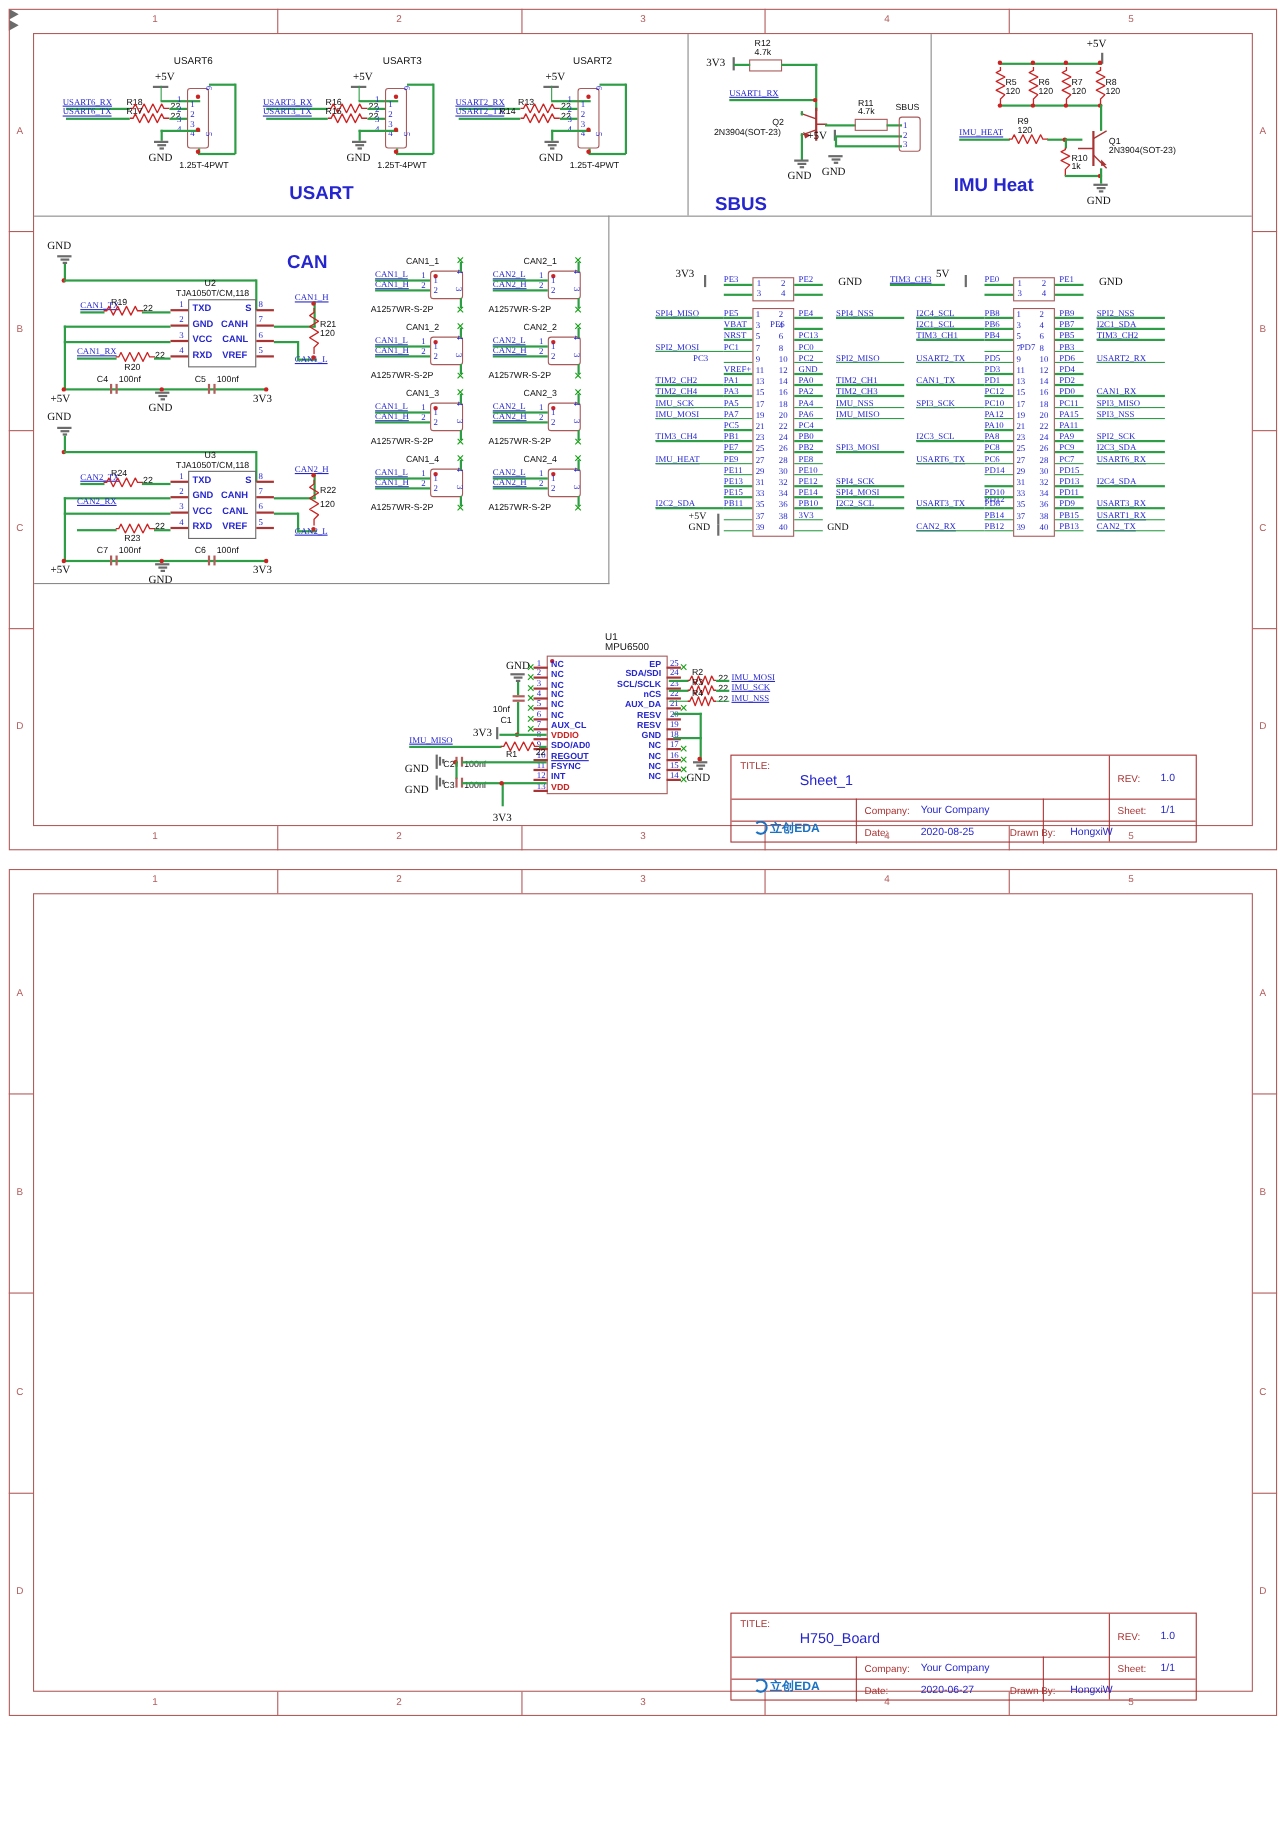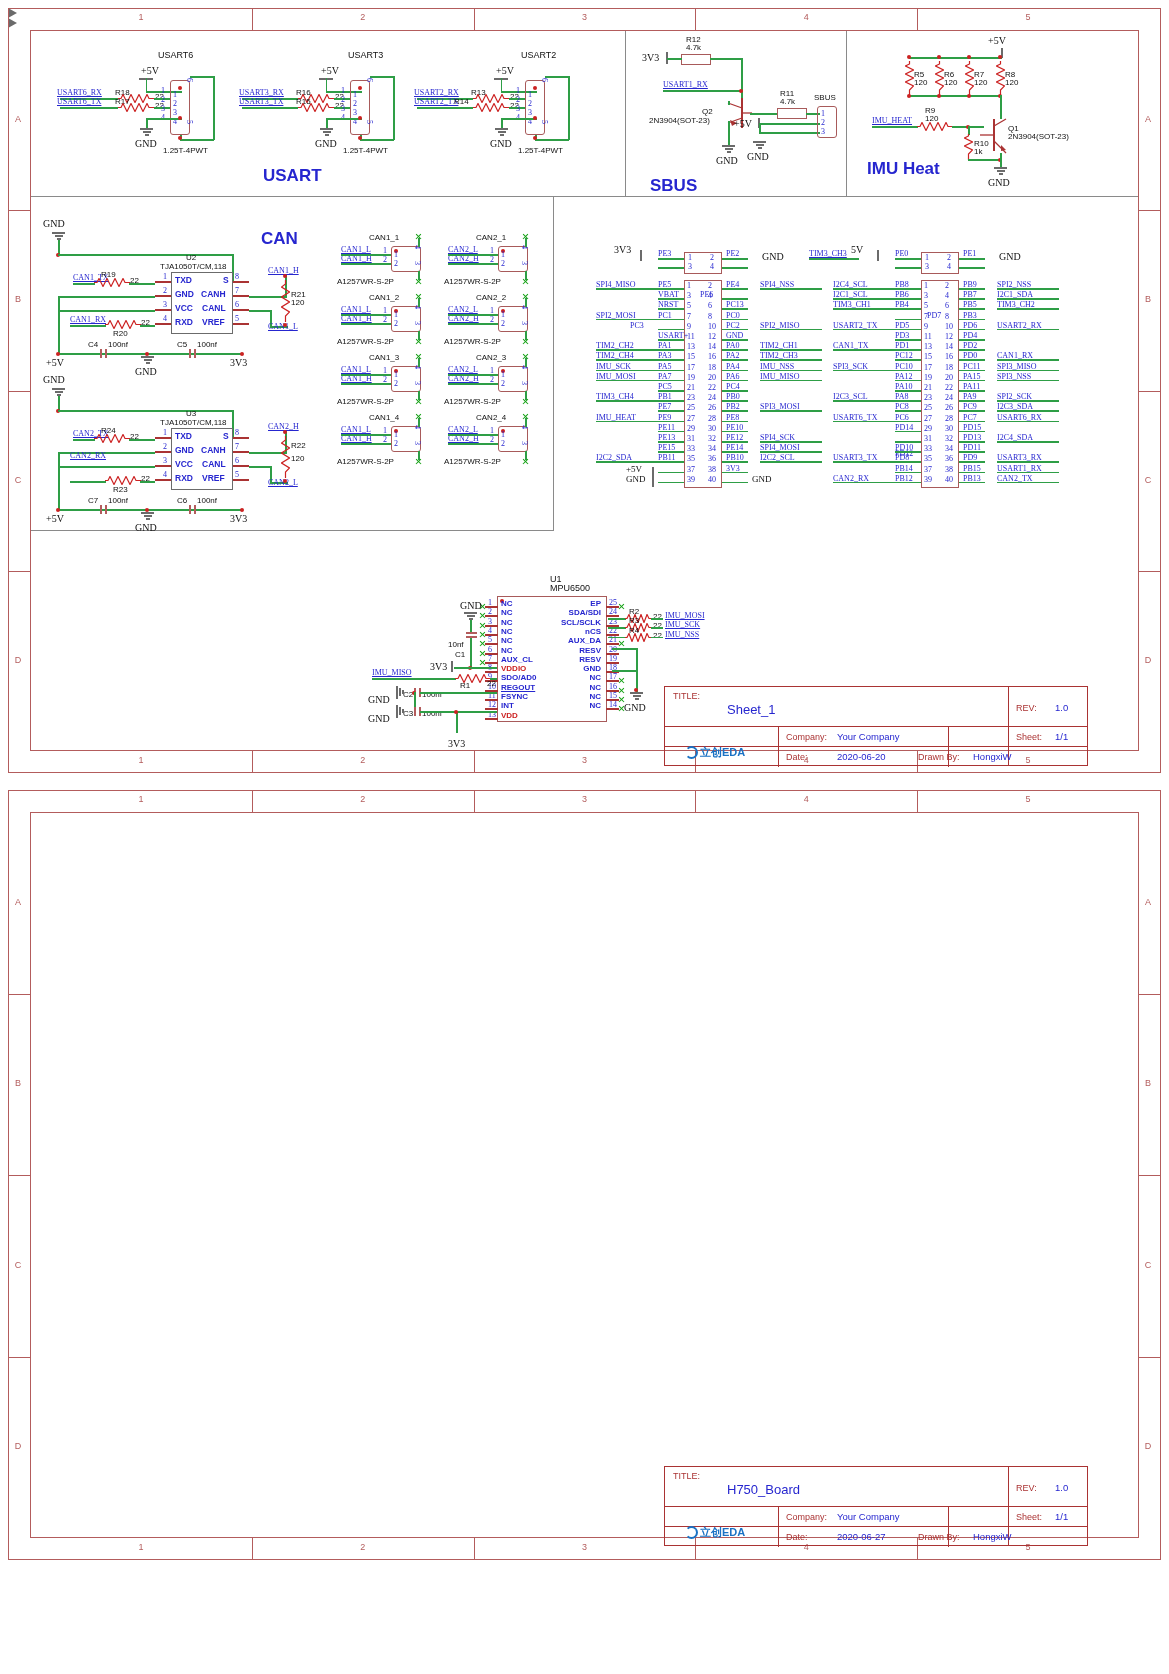--- a/index.html
+++ b/index.html
@@ -822,21 +822,21 @@
       <div class="wire" style="left:650px; top:320.8px; width:26px; height:1.5px;"></div>
       <div class="wire" style="left:714px; top:320.8px; width:26px; height:1.5px;"></div>
       <div class="nlabel" style="left:622px; top:312.8px;">PC3</div>
       <div class="nlabel" style="left:718px; top:312.8px;">PC2</div>
       <div class="nlabel u" style="left:752px; top:312.8px;">SPI2_MISO</div>
       <div class="wire" style="left:752px; top:320.8px; width:62px; height:1.5px;"></div>
       <div class="pinnum" style="left:679px; top:324px;">11</div>
       <div class="pinnum" style="left:700px; top:324px;">12</div>
       <div class="wire" style="left:650px; top:331px; width:26px; height:1.5px;"></div>
       <div class="wire" style="left:714px; top:331px; width:26px; height:1.5px;"></div>
-      <div class="nlabel" style="left:650px; top:323px;">USART+</div>
+      <div class="nlabel" style="left:650px; top:323px;">VREF+</div>
       <div class="nlabel" style="left:718px; top:323px;">GND</div>
       <div class="pinnum" style="left:679px; top:334.2px;">13</div>
       <div class="pinnum" style="left:700px; top:334.2px;">14</div>
       <div class="wire" style="left:650px; top:341.2px; width:26px; height:1.5px;"></div>
       <div class="wire" style="left:714px; top:341.2px; width:26px; height:1.5px;"></div>
       <div class="nlabel" style="left:650px; top:333.2px;">PA1</div>
       <div class="nlabel" style="left:718px; top:333.2px;">PA0</div>
       <div class="nlabel u" style="left:588px; top:333.2px;">TIM2_CH2</div>
       <div class="wire" style="left:588px; top:341.2px; width:62px; height:1.5px;"></div>
       <div class="nlabel u" style="left:752px; top:333.2px;">TIM2_CH1</div>
@@ -1347,21 +1347,21 @@
     <div class="tb-line" style="left:283px; top:39px; width:1px; height:41px;"></div>
     <div class="tb-lbl" style="left:8px; top:4px;">TITLE:</div>
     <div class="tb-title" style="left:62px; top:15px;">Sheet_1</div>
     <div class="tb-lbl" style="left:351px; top:16px;">REV:</div>
     <div class="tb-val" style="left:390px; top:15px;">1.0</div>
     <div class="tb-lbl" style="left:121px; top:45px;">Company:</div>
     <div class="tb-val" style="left:172px; top:44px;">Your Company</div>
     <div class="tb-lbl" style="left:351px; top:45px;">Sheet:</div>
     <div class="tb-val" style="left:390px; top:44px;">1/1</div>
     <div class="tb-lbl" style="left:121px; top:65px;">Date:</div>
-    <div class="tb-val" style="left:172px; top:64px;">2020-06-20</div>
+    <div class="tb-val" style="left:172px; top:64px;">2020-08-25</div>
     <div class="tb-lbl" style="left:253px; top:65px;">Drawn By:</div>
     <div class="tb-val" style="left:308px; top:64px;">HongxiW</div>
     <div class="logo" style="left:20px; top:58px;">
       <span class="mark"></span><span>立创EDA</span>
     </div>
   </div>
 </div>
 
 <div class="sheet" id="sheet2" style="left:8px; top:790px; width:1153px; height:770px;">
   <div class="sheet-outer"></div>

